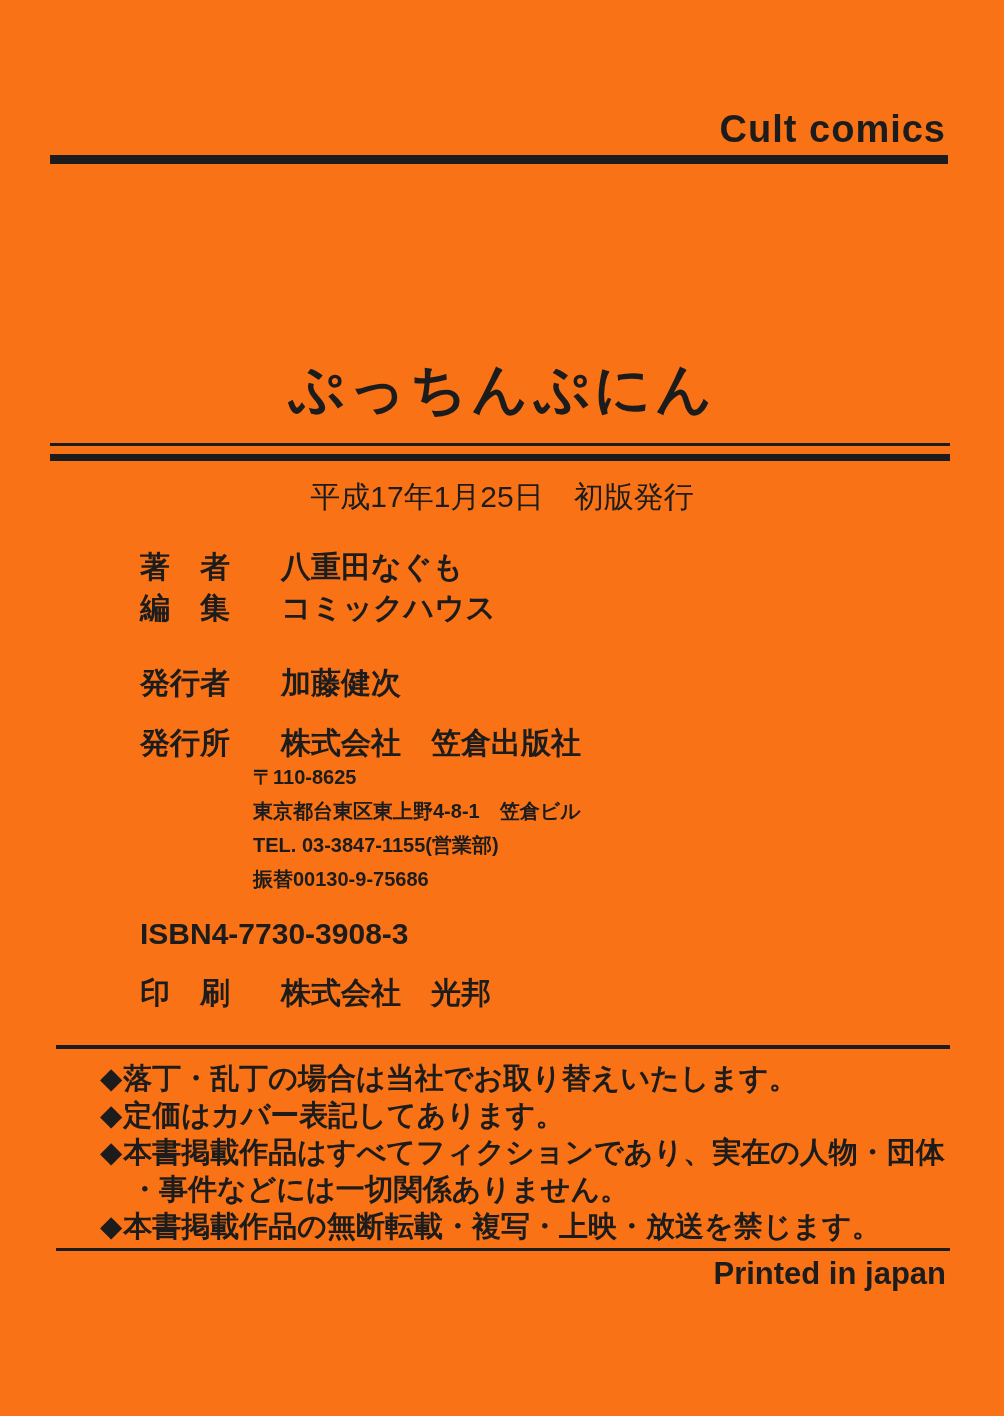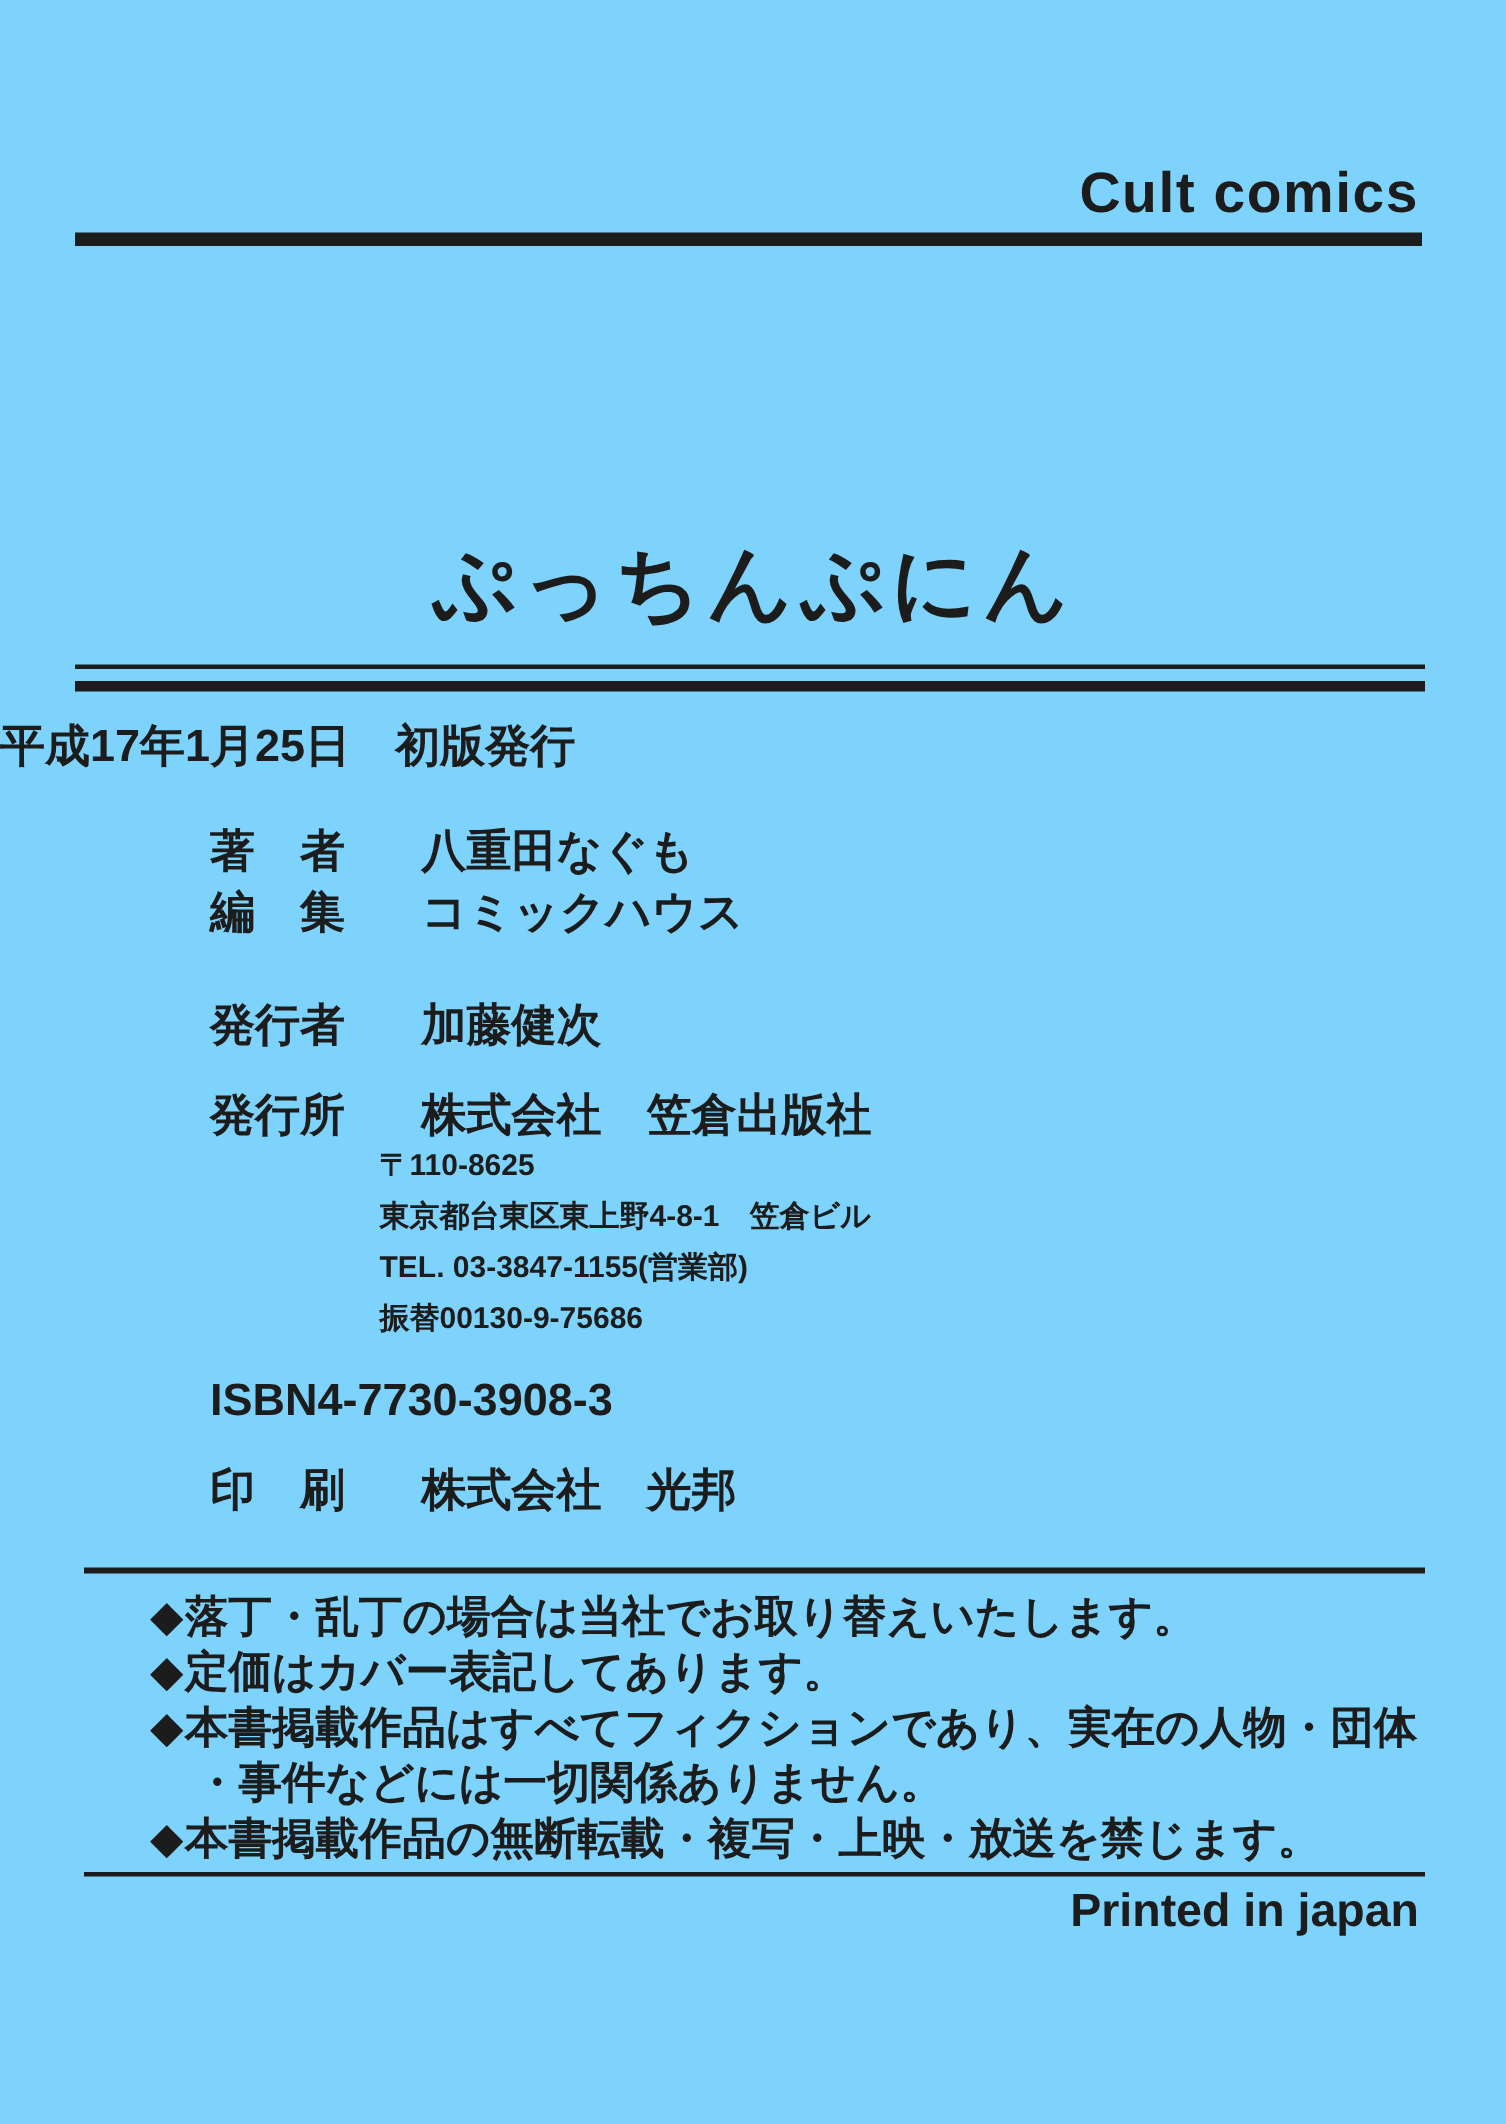--- a/index.html
+++ b/index.html
@@ -6,21 +6,21 @@
   html, body { width: 1004px; }
   body {
     font-family: "Liberation Sans", "DejaVu Sans", sans-serif;
     background: #f8f7f4;
     color: #1c1c1c;
   }
   .page {
     position: relative;
     width: 1004px;
     height: 1416px;
-    background: #7dd3fc;
+    background: #f97316;
     overflow: hidden;
   }
   .brand {
     position: absolute;
     top: 108px;
     right: 58px;
     font-size: 38px;
     font-weight: 700;
     letter-spacing: 1px;
   }
@@ -50,23 +50,23 @@
     right: 54px;
     height: 18px;
     border-top: 3px solid #1c1c1c;
     border-bottom: 7px solid #1c1c1c;
   }
   .edition-line {
     position: absolute;
     top: 477px;
     left: 0;
     width: 100%;
-    text-align: left;
+    text-align: center;
     font-size: 30px;
-    font-weight: 700;
+    font-weight: 400;
     white-space: nowrap;
   }
   .info-row {
     position: absolute;
     left: 140px;
     display: flex;
     font-size: 30px;
     font-weight: 700;
     white-space: nowrap;
     gap: 28px;

